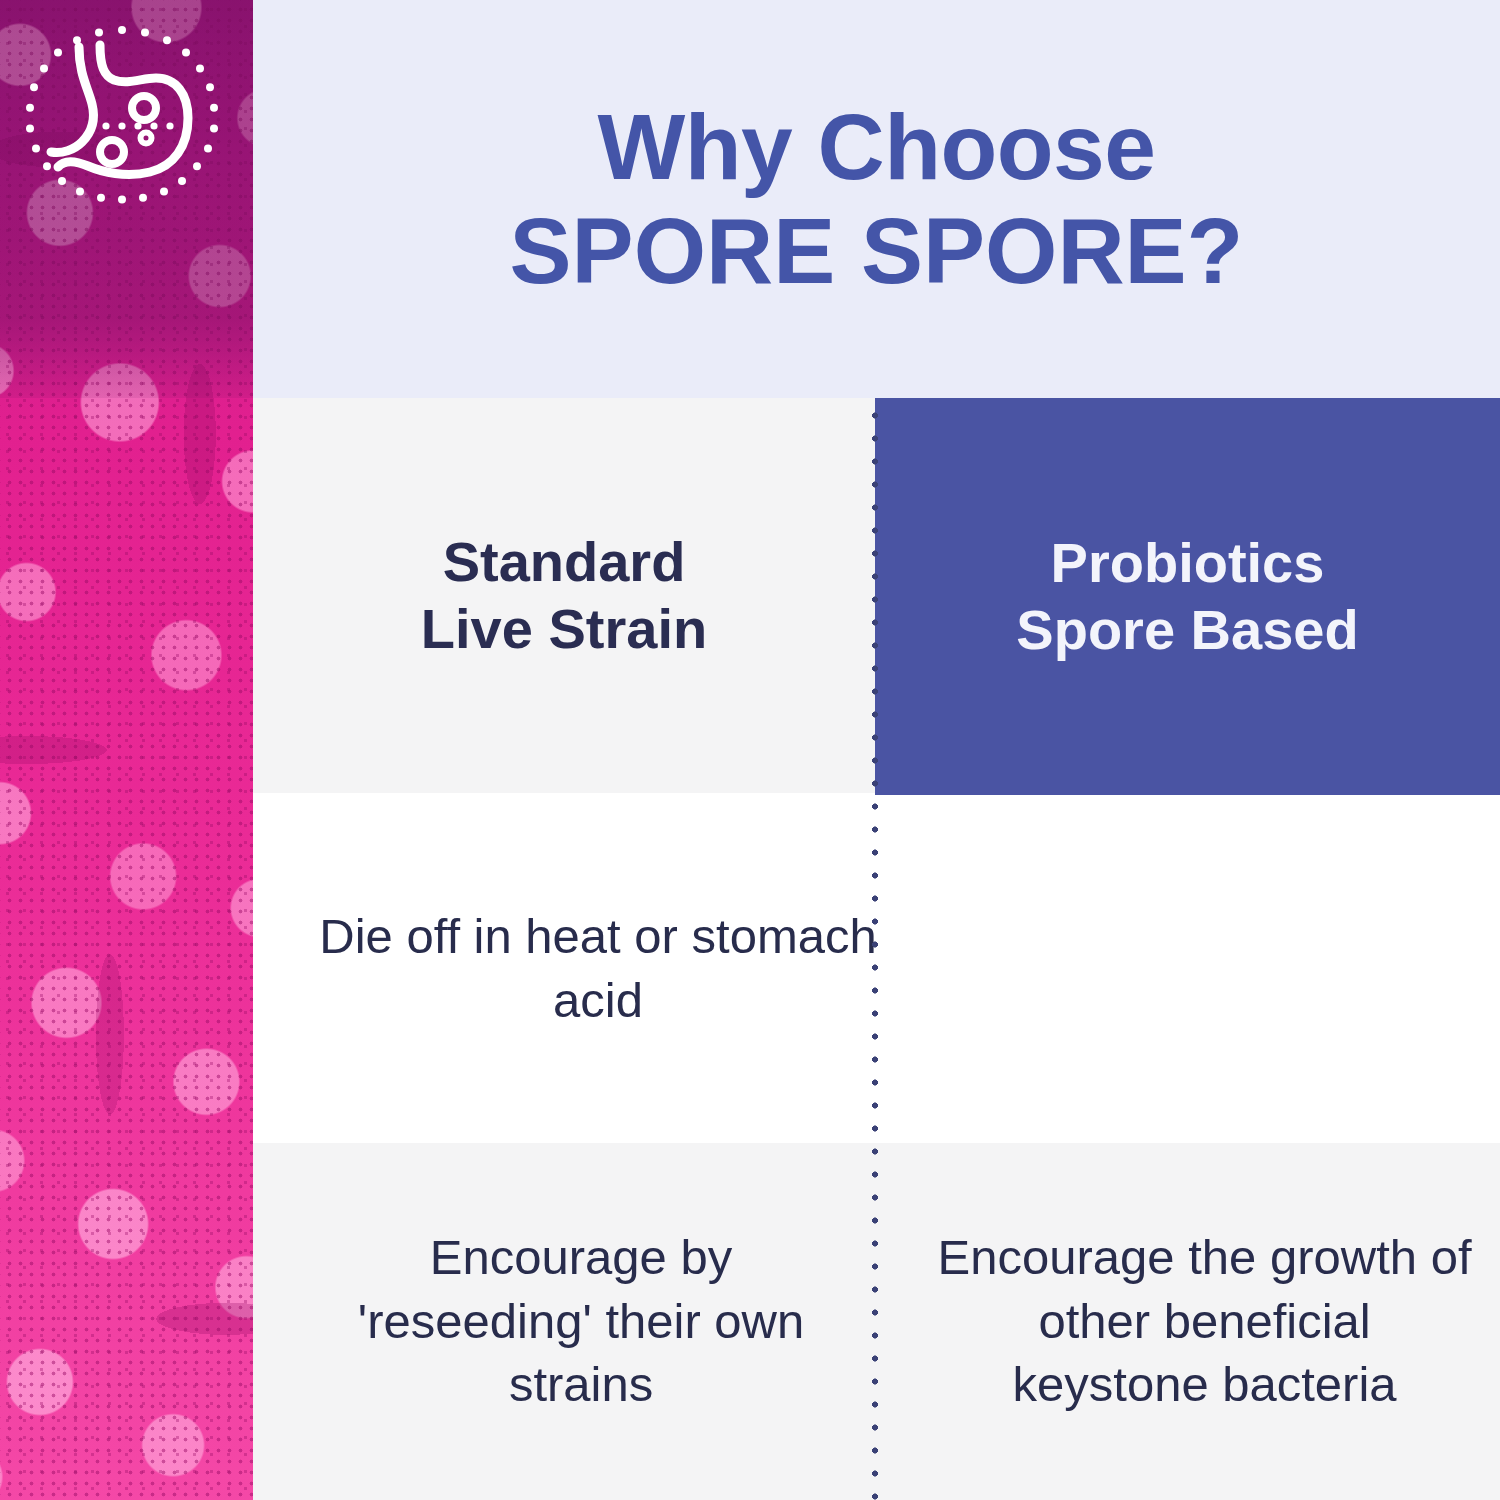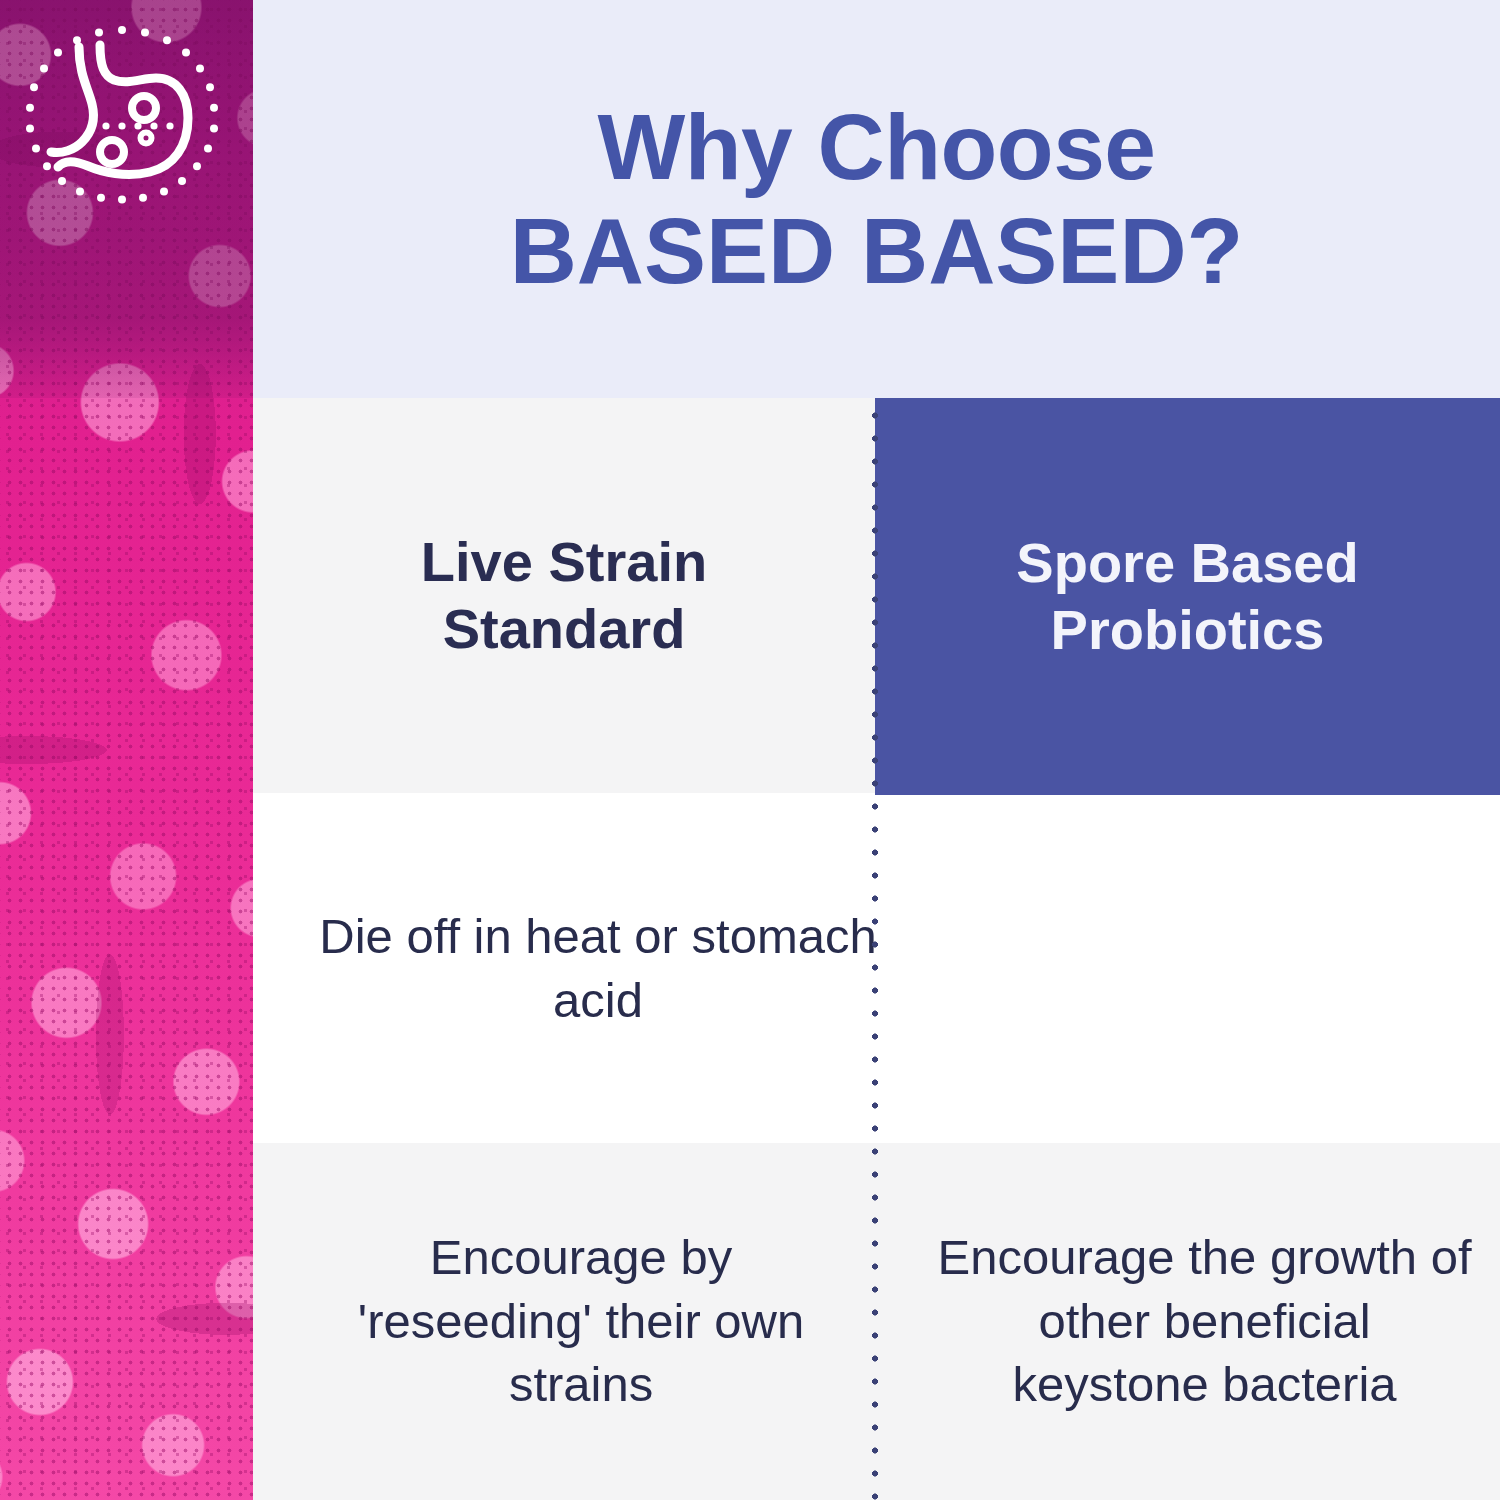--- a/index.html
+++ b/index.html
@@ -214,37 +214,37 @@
           <circle cx="132" cy="104" r="3.6"></circle>
           <circle cx="148" cy="104" r="3.6"></circle>
         </g>
       </svg>
     </div>
   </div>
 
   <div class="header-band">
     <div class="title">
       <div class="l1">Why Choose</div>
-      <div class="l2">BASED BASED?</div>
+      <div class="l2">SPORE SPORE?</div>
     </div>
   </div>
 
   <div class="table">
 
     <div class="chead">
       <div class="left">
         <div class="chead-text">
+          <div>Standard</div>
           <div>Live Strain</div>
-          <div>Standard</div>
         </div>
       </div>
       <div class="right">
         <div class="chead-text">
+          <div>Probiotics</div>
           <div>Spore Based</div>
-          <div>Probiotics</div>
         </div>
       </div>
     </div>
 
     <div class="row row-1">
       <div class="cell left">Die off in heat or stomach acid</div>
     </div>
 
     <div class="row row-2">
       <div class="cell left">Encourage by 'reseeding' their own strains</div>

